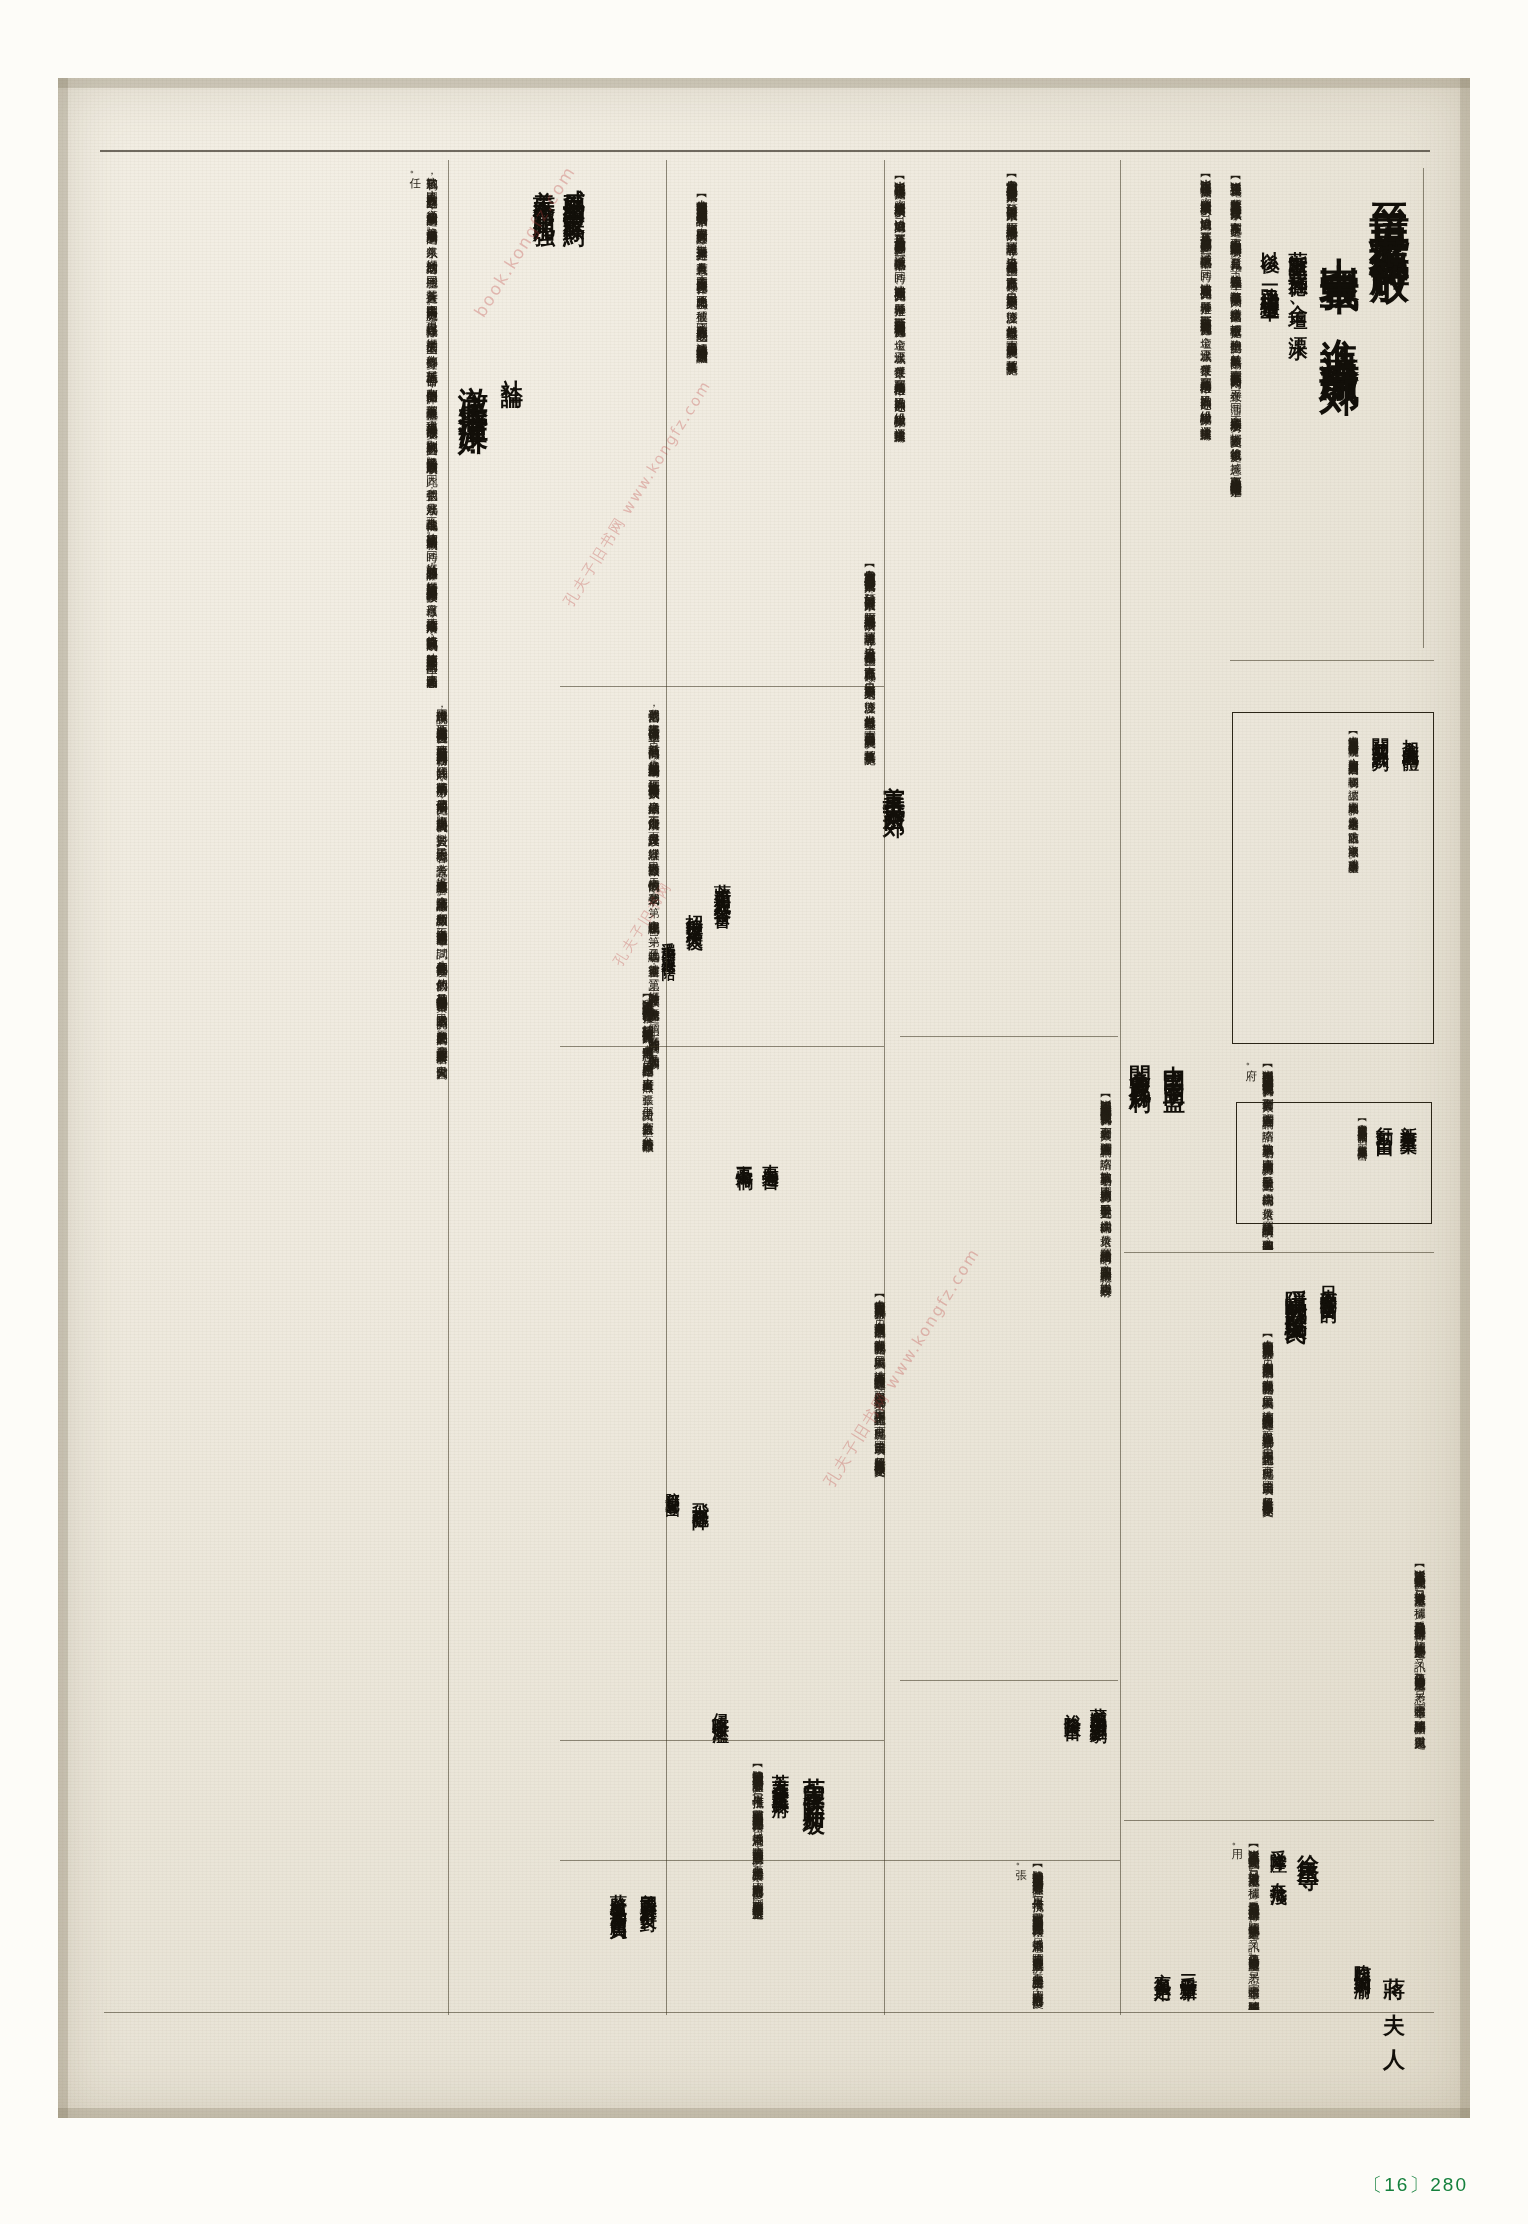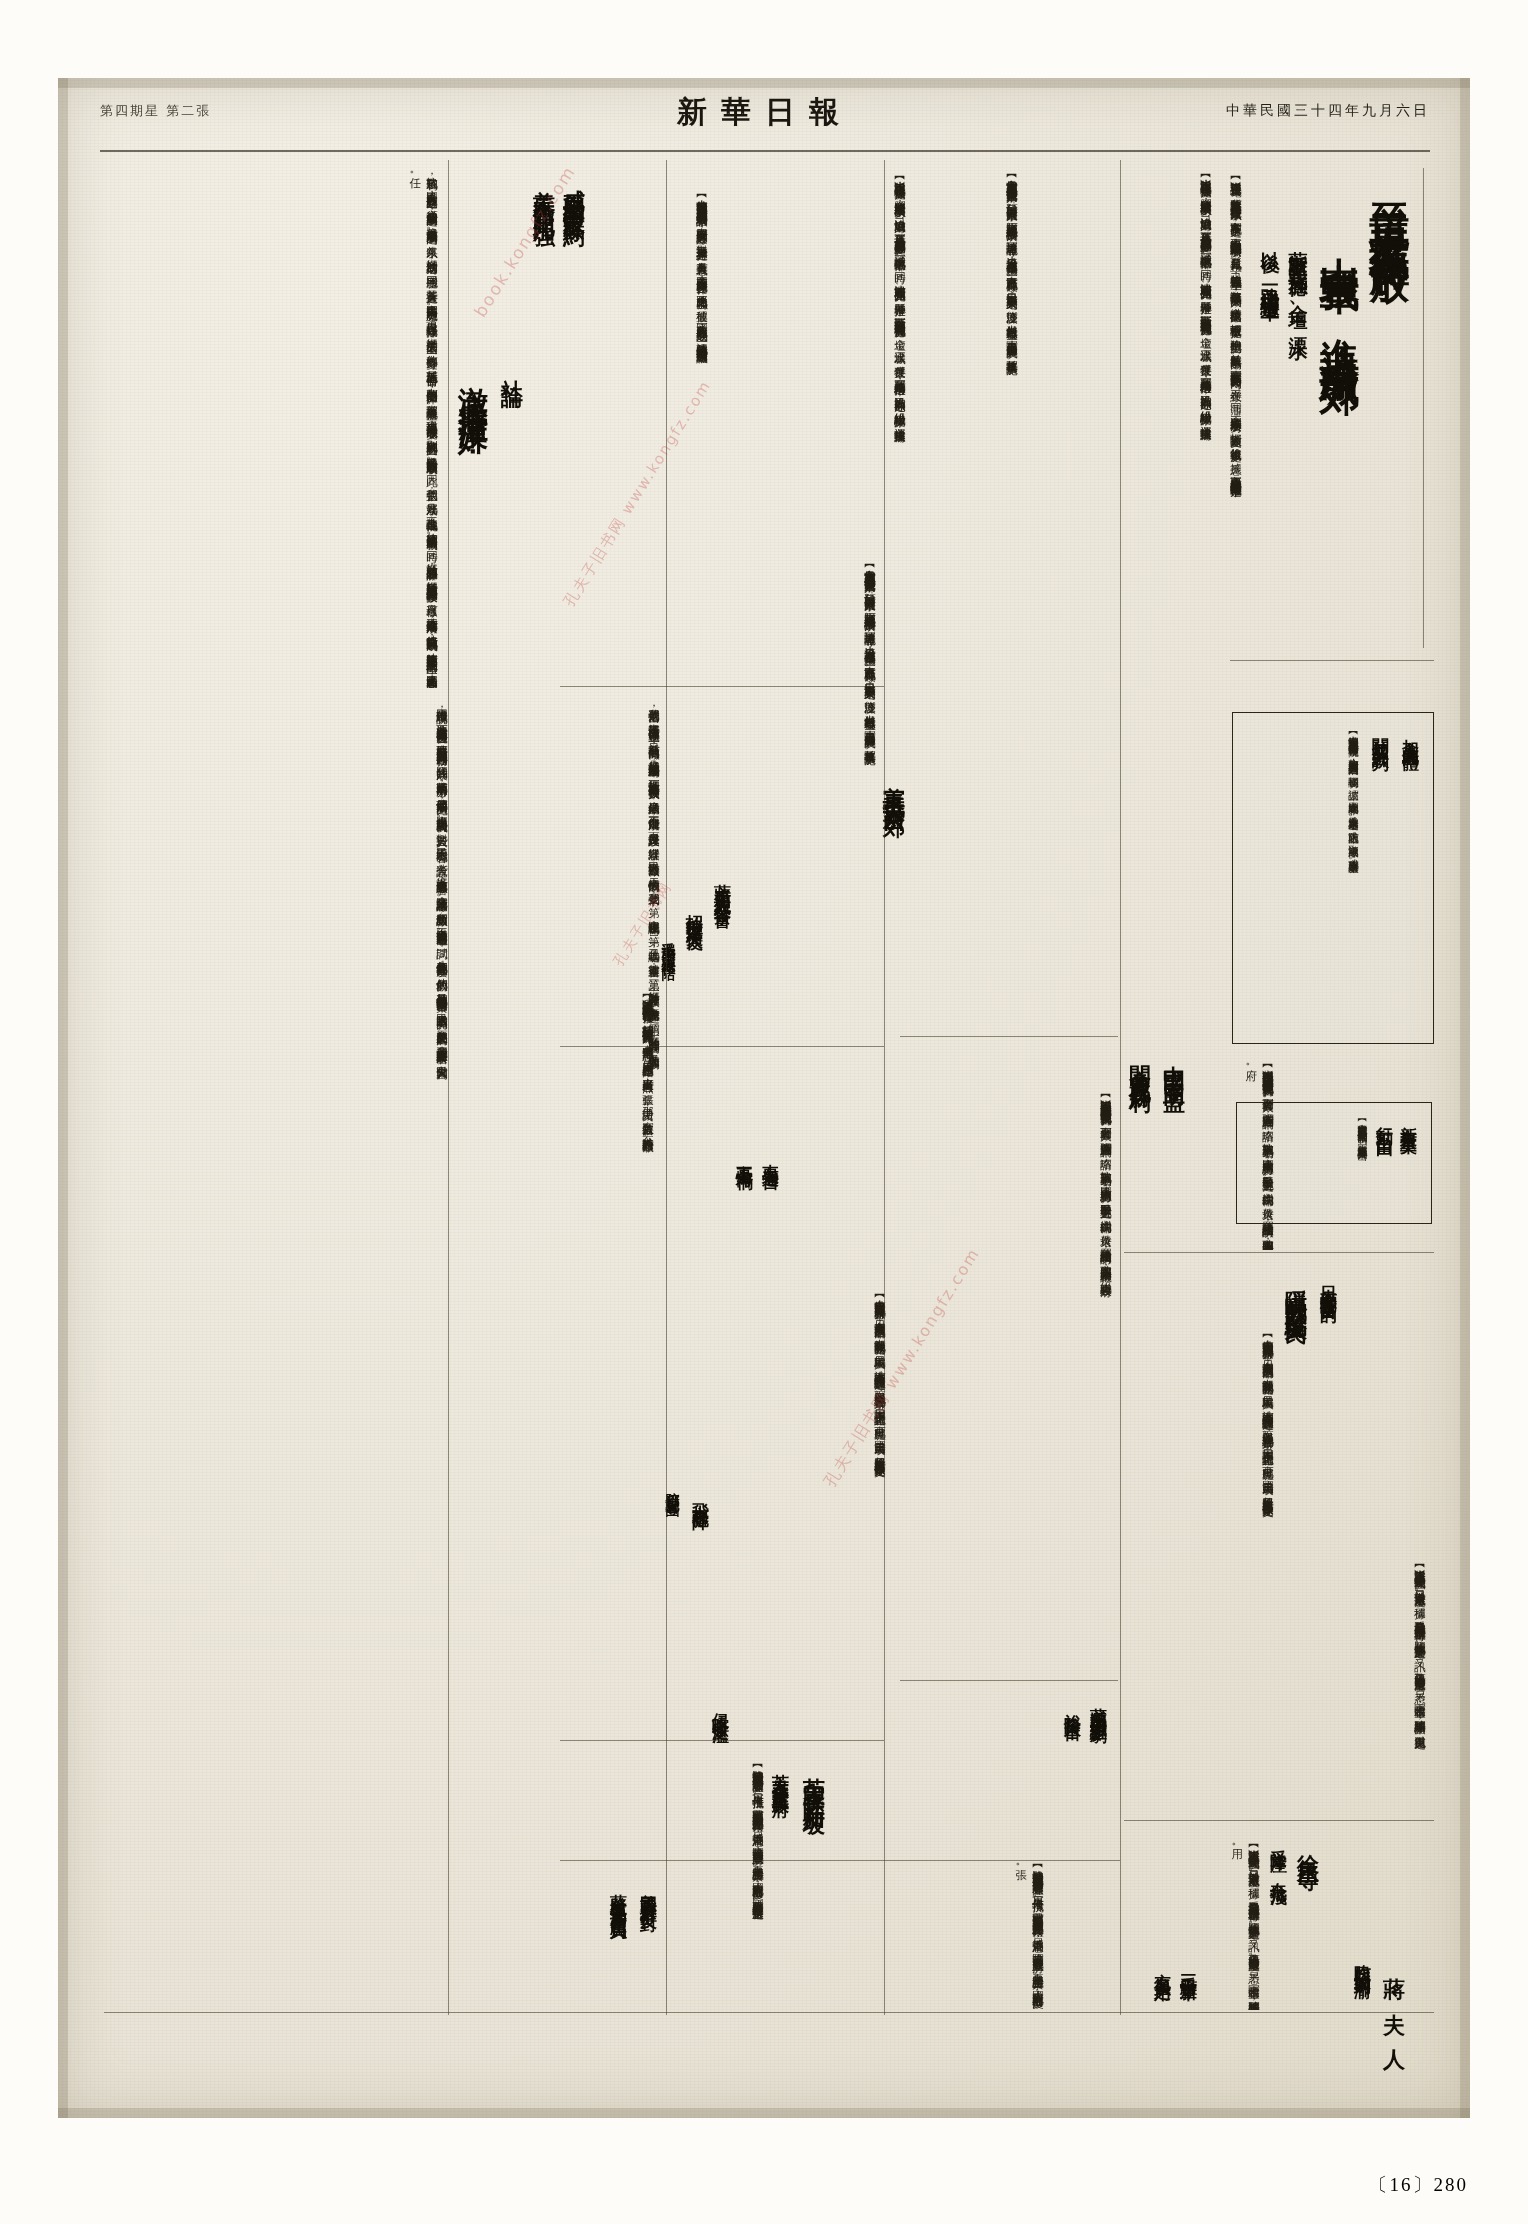--- a/index.html
+++ b/index.html
@@ -137,23 +137,23 @@
     white-space: nowrap;
     font-family: "DejaVu Sans", sans-serif;
     pointer-events: none;
     user-select: none;
   }
 
   .folio {
     position: absolute;
     right: 60px;
     bottom: 26px;
-    font-family: Liberation Serif, serif;
+    font-family: Liberation Sans, sans-serif;
     font-size: 19px;
-    color: #000000;
+    color: #15803d;
     letter-spacing: 2px;
   }
 
   
   .main-head-1 { font-size: 40px; letter-spacing: 7px; }
   .main-head-3 { font-size: 19px; letter-spacing: 4px; }
 
   .sec-head { font-size: 22px; letter-spacing: 5px; }
   .sec-head-sm { font-size: 17px; letter-spacing: 3px; }
   .editorial-head { font-size: 30px; letter-spacing: 8px; }
@@ -162,25 +162,20 @@
 <body>
 
 <div class="page">
   <div class="paper"></div>
 
   <div class="edge-dark" style="left:58px;top:78px;width:1412px;height:10px;"></div>
   <div class="edge-dark" style="left:58px;top:2108px;width:1412px;height:10px;"></div>
   <div class="edge-dark" style="left:58px;top:78px;width:10px;height:2040px;"></div>
   <div class="edge-dark" style="left:1460px;top:78px;width:10px;height:2040px;"></div>
 
-  <div class="masthead">
-    <div class="mast-left">第四期星 第二張</div>
-    <div class="mast-title">新華日報</div>
-    <div class="mast-date">中華民國三十四年九月六日</div>
-  </div>
 
   <div class="rule" style="left:100px;top:150px;width:1330px;height:2px;"></div>
 
   <div class="headline main-head-1" style="position:absolute; right:110px; top:170px; height:470px;">晉境三十五城獲得解放</div>
 
   <div class="headline main-head-1" style="position:absolute; right:160px; top:225px; height:560px;">山東我軍 進迫濟南城郊</div>
 
   <div class="headline main-head-3" style="position:absolute; right:216px; top:235px; height:420px;">蘇浙軍區我克旌德、金壇、溧水</div>
 
   <div class="headline main-head-3" style="position:absolute; right:244px; top:235px; height:300px;">以後 三路繼續進軍</div>

